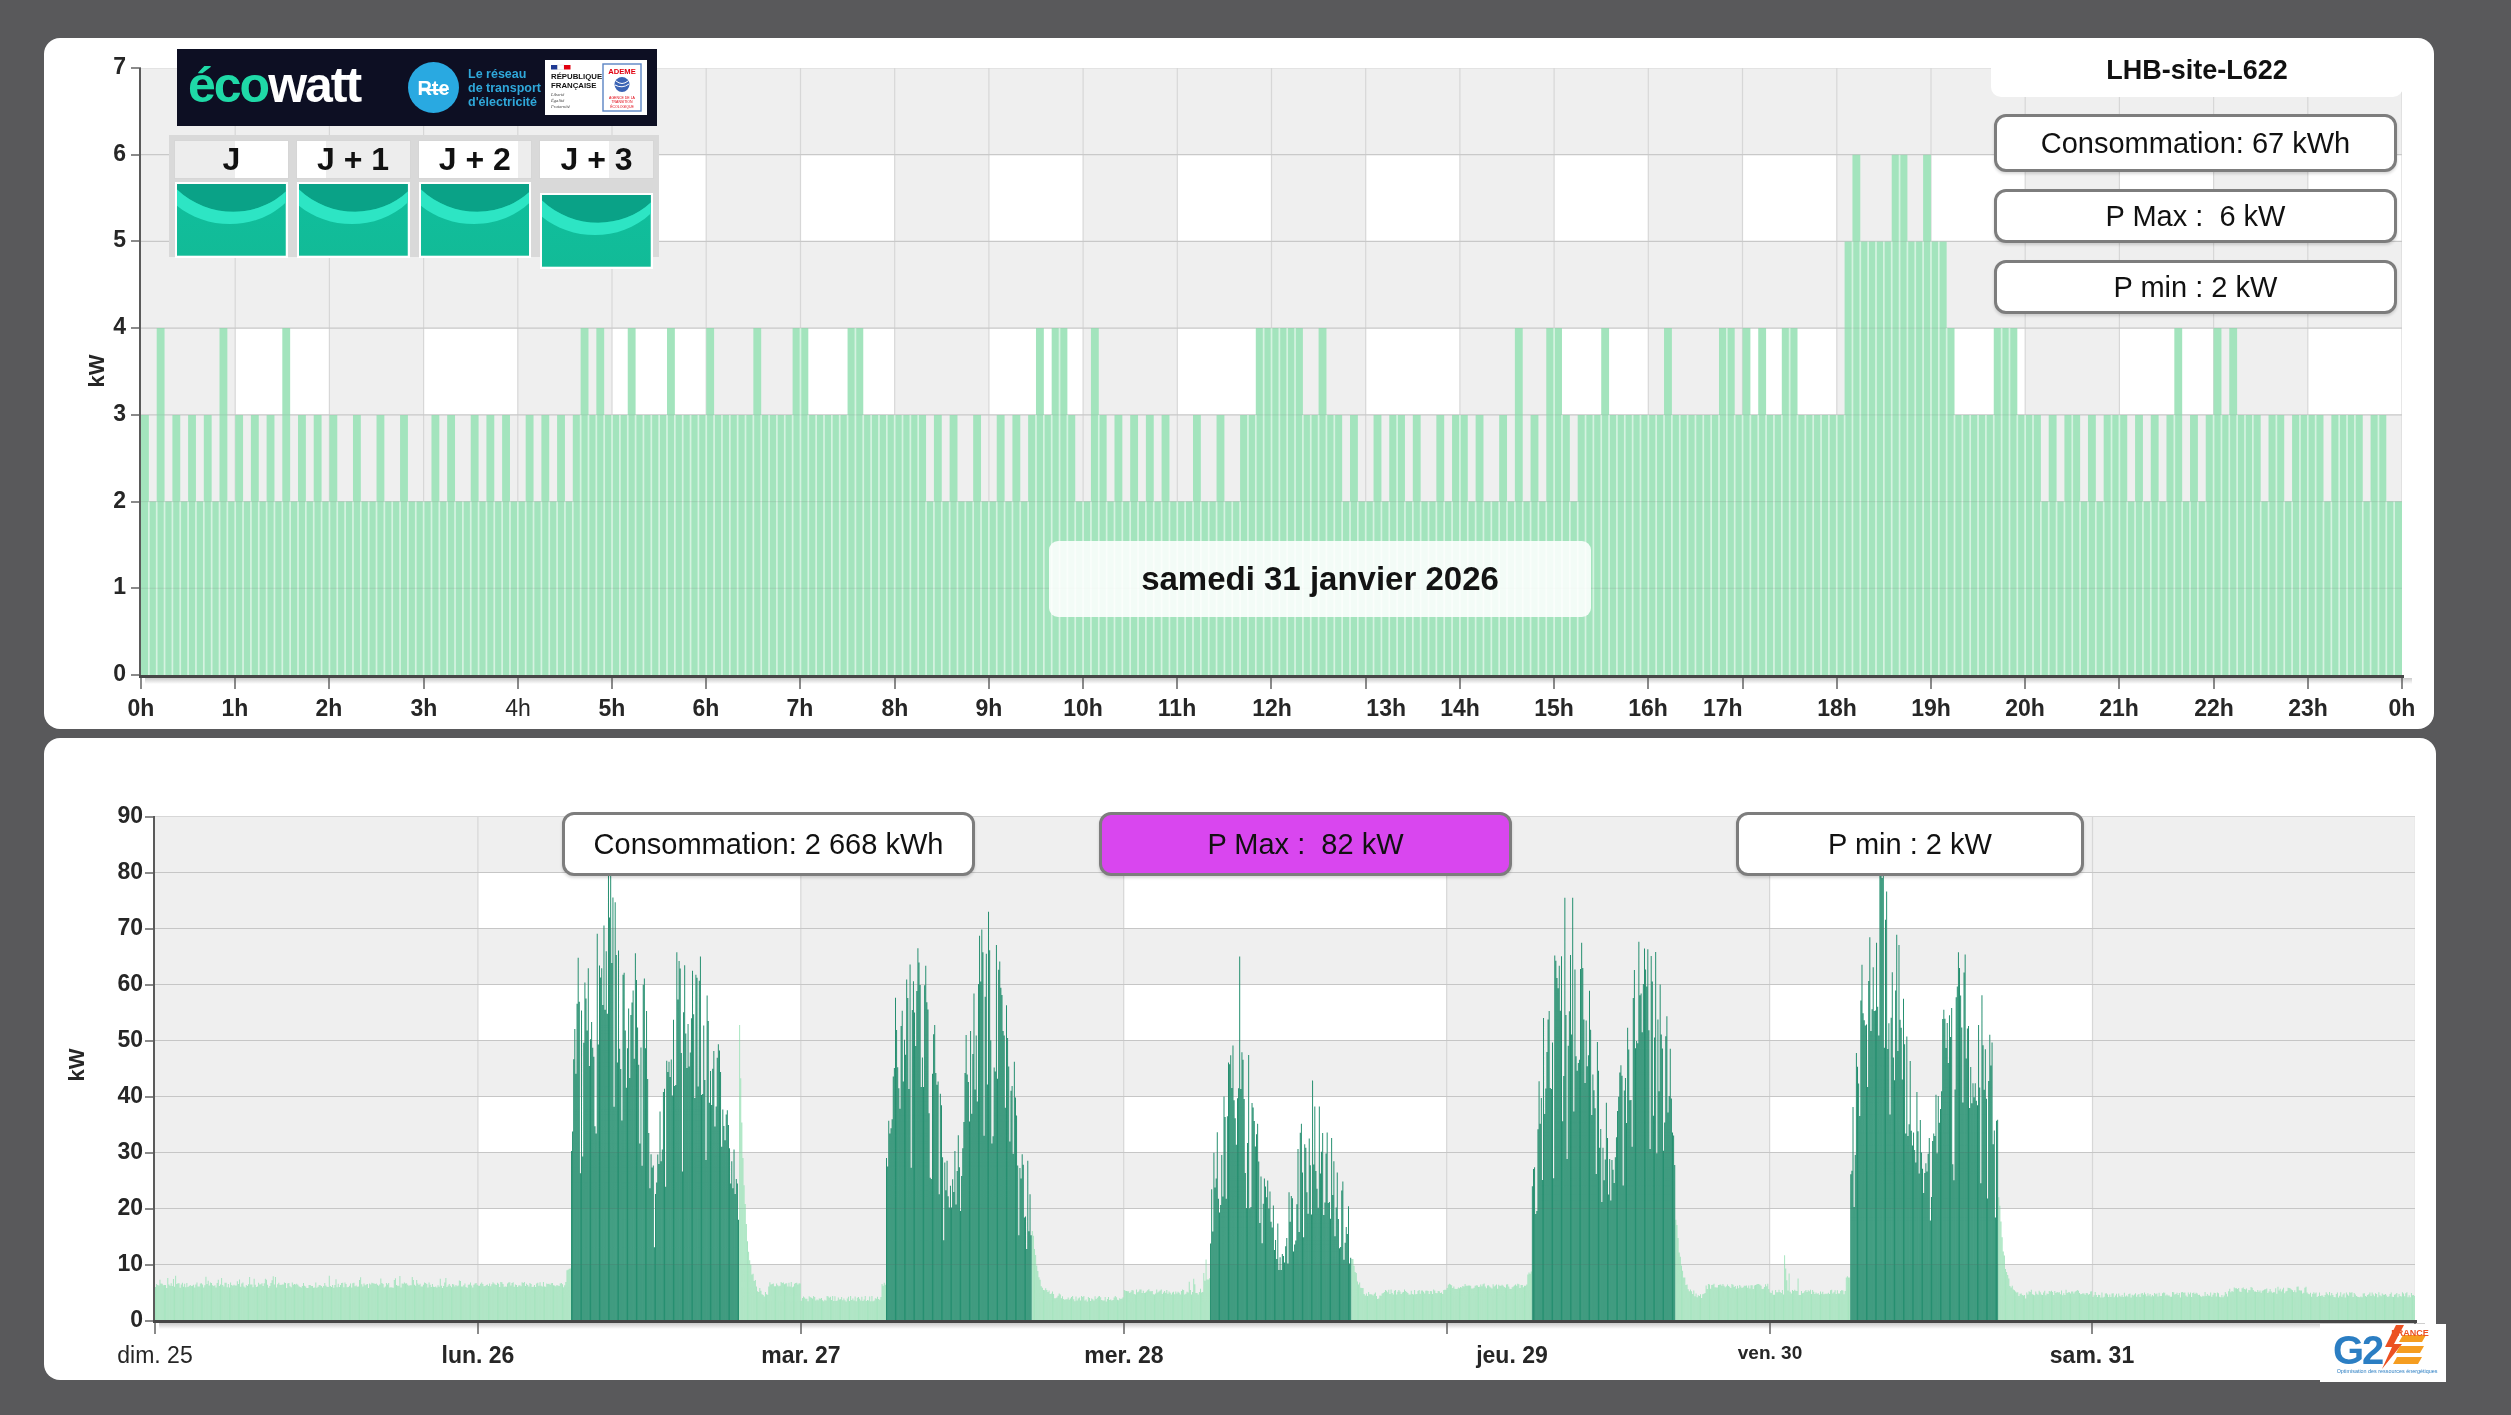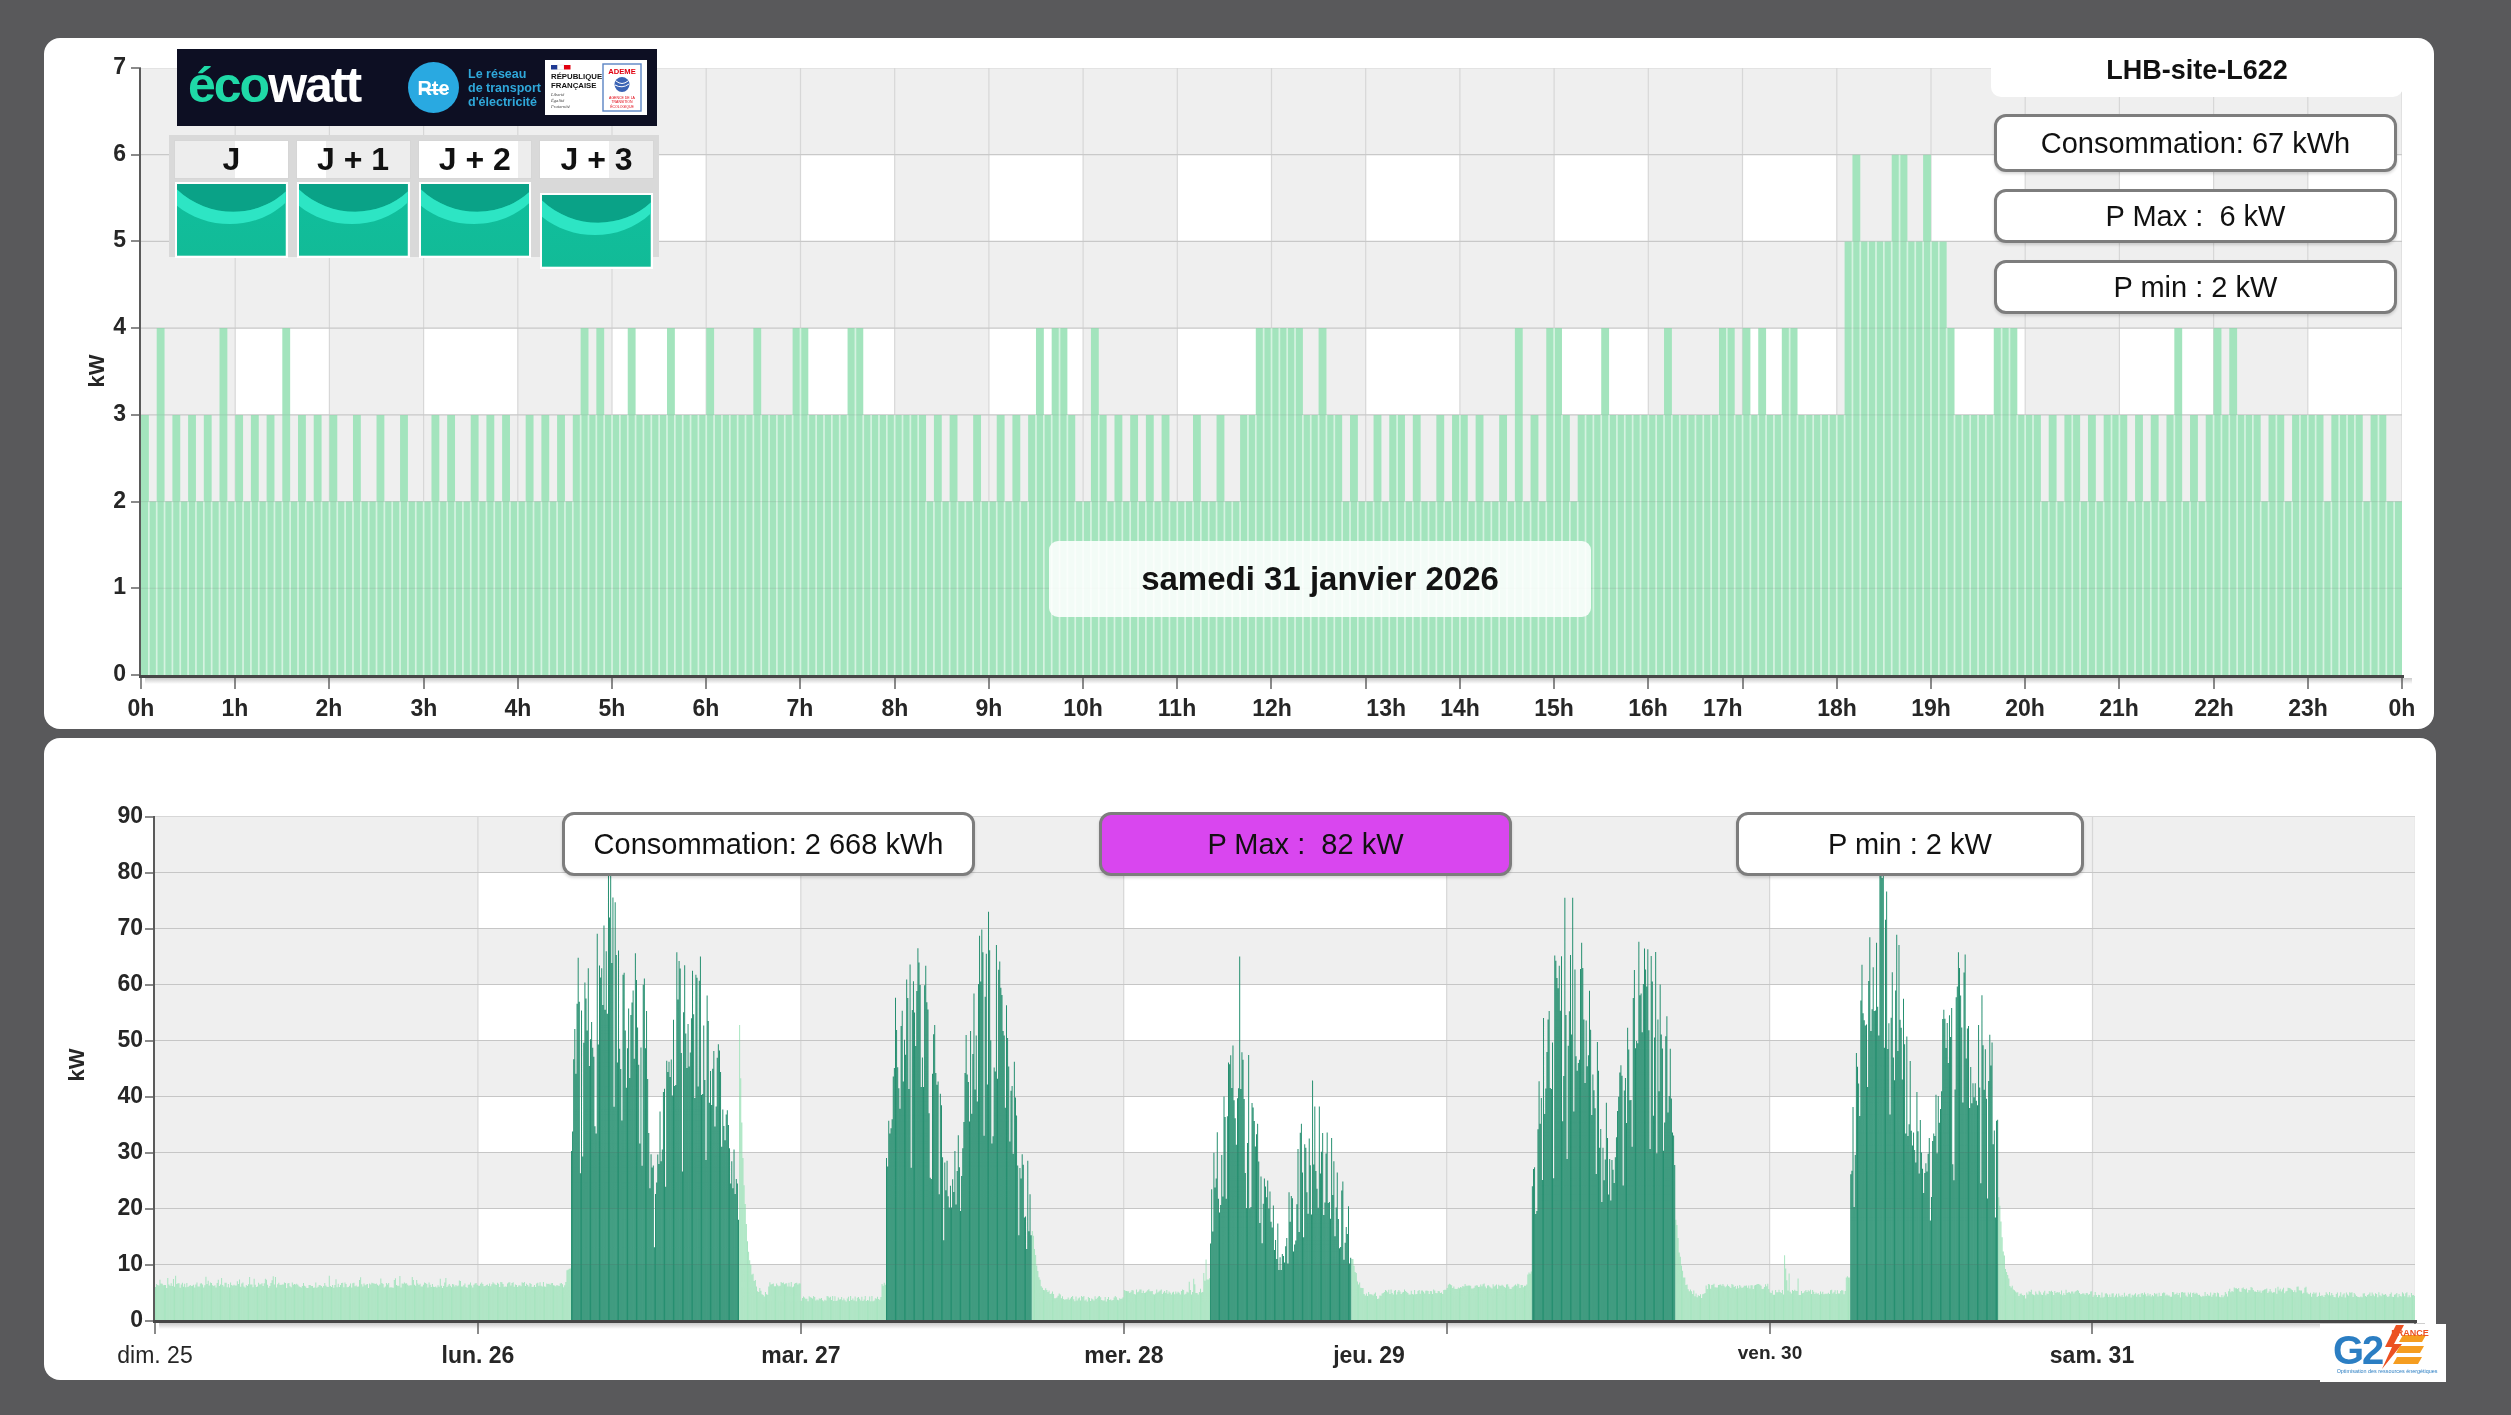--- a/index.html
+++ b/index.html
@@ -92,21 +92,21 @@
 <div style="position:absolute;left:131px;top:67px;width:10px;height:2px;background:#8a8a8a"></div>
 <div style="position:absolute;left:140px;top:677px;width:2px;height:12px;background:#8a8a8a"></div>
 <div style="position:absolute;left:101px;top:695px;width:80px;text-align:center;font-size:23px;font-weight:bold;color:#262626">0h</div>
 <div style="position:absolute;left:234px;top:677px;width:2px;height:12px;background:#8a8a8a"></div>
 <div style="position:absolute;left:195px;top:695px;width:80px;text-align:center;font-size:23px;font-weight:bold;color:#262626">1h</div>
 <div style="position:absolute;left:328px;top:677px;width:2px;height:12px;background:#8a8a8a"></div>
 <div style="position:absolute;left:289px;top:695px;width:80px;text-align:center;font-size:23px;font-weight:bold;color:#262626">2h</div>
 <div style="position:absolute;left:423px;top:677px;width:2px;height:12px;background:#8a8a8a"></div>
 <div style="position:absolute;left:384px;top:695px;width:80px;text-align:center;font-size:23px;font-weight:bold;color:#262626">3h</div>
 <div style="position:absolute;left:517px;top:677px;width:2px;height:12px;background:#8a8a8a"></div>
-<div style="position:absolute;left:478px;top:695px;width:80px;text-align:center;font-size:23px;font-weight:bold;color:#262626">4h</div>
+<div style="position:absolute;left:478px;top:695px;width:80px;text-align:center;font-size:23px;font-weight:normal;color:#262626">4h</div>
 <div style="position:absolute;left:611px;top:677px;width:2px;height:12px;background:#8a8a8a"></div>
 <div style="position:absolute;left:572px;top:695px;width:80px;text-align:center;font-size:23px;font-weight:bold;color:#262626">5h</div>
 <div style="position:absolute;left:705px;top:677px;width:2px;height:12px;background:#8a8a8a"></div>
 <div style="position:absolute;left:666px;top:695px;width:80px;text-align:center;font-size:23px;font-weight:bold;color:#262626">6h</div>
 <div style="position:absolute;left:799px;top:677px;width:2px;height:12px;background:#8a8a8a"></div>
 <div style="position:absolute;left:760px;top:695px;width:80px;text-align:center;font-size:23px;font-weight:bold;color:#262626">7h</div>
 <div style="position:absolute;left:894px;top:677px;width:2px;height:12px;background:#8a8a8a"></div>
 <div style="position:absolute;left:855px;top:695px;width:80px;text-align:center;font-size:23px;font-weight:bold;color:#262626">8h</div>
 <div style="position:absolute;left:988px;top:677px;width:2px;height:12px;background:#8a8a8a"></div>
 <div style="position:absolute;left:949px;top:695px;width:80px;text-align:center;font-size:23px;font-weight:bold;color:#262626">9h</div>
@@ -166,21 +166,21 @@
 <div style="position:absolute;left:145px;top:816px;width:10px;height:2px;background:#8a8a8a"></div>
 <div style="position:absolute;left:154px;top:1322px;width:2px;height:12px;background:#8a8a8a"></div>
 <div style="position:absolute;left:75px;top:1342px;width:160px;text-align:center;font-size:23px;font-weight:normal;color:#262626">dim. 25</div>
 <div style="position:absolute;left:477px;top:1322px;width:2px;height:12px;background:#8a8a8a"></div>
 <div style="position:absolute;left:398px;top:1342px;width:160px;text-align:center;font-size:23px;font-weight:bold;color:#262626">lun. 26</div>
 <div style="position:absolute;left:800px;top:1322px;width:2px;height:12px;background:#8a8a8a"></div>
 <div style="position:absolute;left:721px;top:1342px;width:160px;text-align:center;font-size:23px;font-weight:bold;color:#262626">mar. 27</div>
 <div style="position:absolute;left:1123px;top:1322px;width:2px;height:12px;background:#8a8a8a"></div>
 <div style="position:absolute;left:1044px;top:1342px;width:160px;text-align:center;font-size:23px;font-weight:bold;color:#262626">mer. 28</div>
 <div style="position:absolute;left:1446px;top:1322px;width:2px;height:12px;background:#8a8a8a"></div>
-<div style="position:absolute;left:1289px;top:1342px;width:160px;text-align:center;font-size:23px;font-weight:bold;color:#262626">jeu. 29</div>
+<div style="position:absolute;left:1432px;top:1342px;width:160px;text-align:center;font-size:23px;font-weight:bold;color:#262626">jeu. 29</div>
 <div style="position:absolute;left:1769px;top:1322px;width:2px;height:12px;background:#8a8a8a"></div>
 <div style="position:absolute;left:1690px;top:1342px;width:160px;text-align:center;font-size:19px;font-weight:bold;color:#262626">ven. 30</div>
 <div style="position:absolute;left:2091px;top:1322px;width:2px;height:12px;background:#8a8a8a"></div>
 <div style="position:absolute;left:2012px;top:1342px;width:160px;text-align:center;font-size:23px;font-weight:bold;color:#262626">sam. 31</div>
 <div style="position:absolute;left:2414px;top:1322px;width:2px;height:12px;background:#8a8a8a"></div>
 <div style="position:absolute;left:42px;top:1052px;width:70px;text-align:center;font-size:22px;font-weight:bold;color:#262626;transform:rotate(-90deg)">kW</div>
 <div style="position:absolute;left:153px;top:816px;width:2px;height:506px;background:#5a5a5a"></div>
 <div style="position:absolute;left:153px;top:1320px;width:2264px;height:2.5px;background:#474747"></div>
 <div style="position:absolute;left:159px;top:1323px;width:2266px;height:6px;background:linear-gradient(rgba(80,80,80,0.30),rgba(80,80,80,0))"></div>
 <div style="position:absolute;left:1991px;top:44px;width:412px;height:53px;background:#fff;border-radius:10px;display:flex;align-items:center;justify-content:center;font-size:27px;font-weight:bold;color:#111">LHB-site-L622</div>

